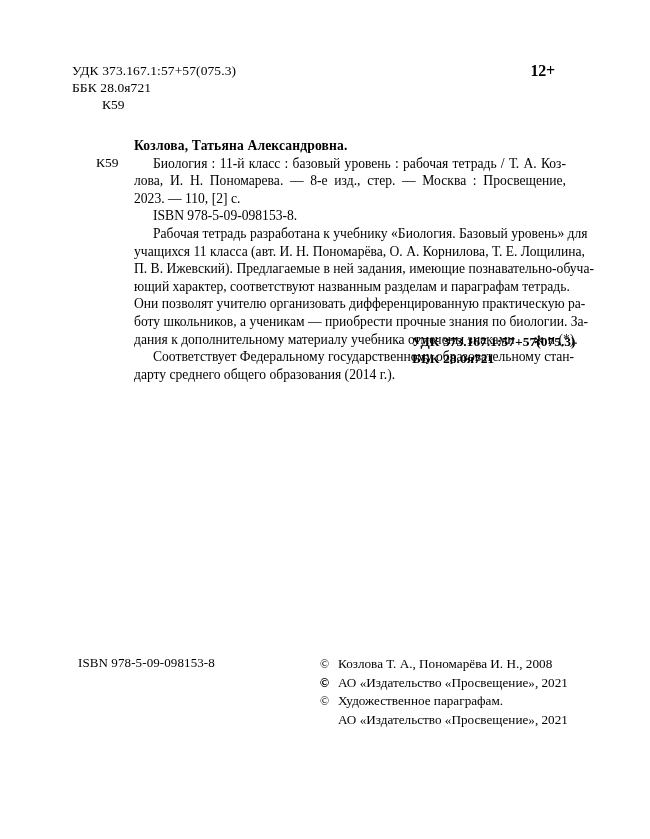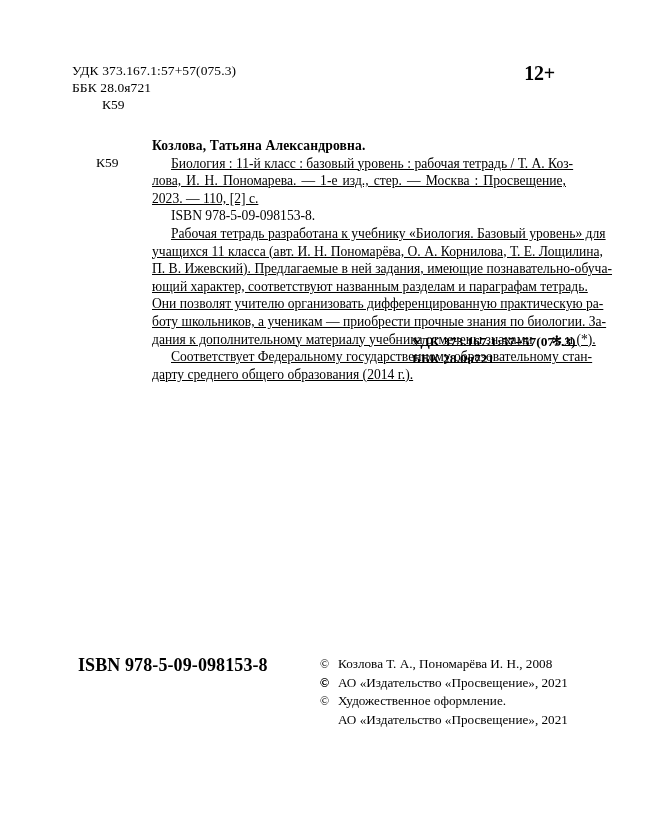--- a/index.html
+++ b/index.html
@@ -40,58 +40,57 @@
   .top-class .k59 {
     display: block;
     padding-left: 30px;
   }
 
   
   .age-rating {
     position: absolute;
     right: 95px;
     top: 62px;
-    font-size: 20px;
+    font-size: 16px;
     font-weight: bold;
     font-family: "Liberation Serif", "DejaVu Serif", serif;
     letter-spacing: -0.2px;
   }
 
   
   .record {
     position: absolute;
     left: 96px;
     top: 137px;
     width: 470px;
   }
   .record-marker {
     position: absolute;
     left: 0;
     top: 17px;
     font-size: 13.5px;
     line-height: 17.6px;
   }
   .record-body {
-    margin-left: 56px;
+    margin-left: 38px;
     font-size: 13.6px;
     line-height: 17.6px;
     text-align: justify;
   }
   .record-body .author {
     display: block;
     font-weight: bold;
     letter-spacing: 0.15px;
   }
   .record-body .para {
     display: block;
     text-indent: 19px;
   }
   .nowrapline {
     white-space: nowrap;
-    text-decoration: underline;
   }
 
   .astglyph {
     font-family: "DejaVu Sans", sans-serif;
     font-size: 13px;
     font-weight: bold;
     line-height: 1;
     display: inline-block;
     transform: translateY(1px);
   }
@@ -106,22 +105,22 @@
     font-weight: bold;
     white-space: nowrap;
   }
   .class-repeat span { display: block; }
 
   
   .isbn-bottom {
     position: absolute;
     left: 78px;
     top: 655px;
-    font-size: 18px;
-    font-weight: bold;
+    font-size: 13px;
+    font-weight: normal;
     letter-spacing: 0.1px;
     white-space: nowrap;
   }
 
   
   .copyright {
     position: absolute;
     left: 320px;
     top: 655px;
     font-size: 13.2px;
@@ -157,21 +156,21 @@
 
   <div class="age-rating">12+</div>
 
   <div class="record">
     <div class="record-marker">К59</div>
     <div class="record-body">
 
       <span class="author">Козлова, Татьяна Александровна.</span>
 
       <span class="para"><span class="nowrapline">Биология : 11-й класс : базовый уровень : рабочая тетрадь / Т. А. Коз-</span>
-        <span class="nowrapline">лова, И. Н. Пономарева. — 1-е изд., стер. — Москва : Просвещение,</span>
+        <span class="nowrapline">лова, И. Н. Пономарева. — 8-е изд., стер. — Москва : Просвещение,</span>
         <span class="nowrapline">2023. — 110, [2] с.</span></span>
 
       <span class="para">ISBN 978-5-09-098153-8.</span>
 
       <span class="para"><span class="nowrapline">Рабочая тетрадь разработана к учебнику «Биология. Базовый уровень» для</span>
         <span class="nowrapline">учащихся 11 класса (авт. И. Н. Пономарёва, О. А. Корнилова, Т. Е. Лощилина,</span>
         <span class="nowrapline">П. В. Ижевский). Предлагаемые в ней задания, имеющие познавательно-обуча-</span>
         <span class="nowrapline">ющий характер, соответствуют названным разделам и параграфам тетрадь.</span>
         <span class="nowrapline">Они позволят учителю организовать дифференцированную практическую ра-</span>
         <span class="nowrapline">боту школьников, а ученикам — приобрести прочные знания по биологии. За-</span>
@@ -187,17 +186,17 @@
     <span>УДК 373.167.1:57+57(075.3)</span>
     <span>ББК 28.0я721</span>
   </div>
 
   <div class="isbn-bottom">ISBN 978-5-09-098153-8</div>
 
   <div class="copyright">
     <span class="crline"><span class="mark">©</span><span>Козлова Т. А., Пономарёва И. Н., 2008</span></span>
     <span class="crline"><span class="mark">©</span></span>
     <span class="crline"><span class="mark">©</span><span>АО «Издательство «Просвещение», 2021</span></span>
-    <span class="crline"><span class="mark">©</span><span>Художественное оформление.</span></span>
+    <span class="crline"><span class="mark">©</span><span>Художественное параграфам.</span></span>
     <span class="crline cont"><span class="mark"></span><span>АО «Издательство «Просвещение», 2021</span></span>
   </div>
 
 </div>
 
 </body></html>

